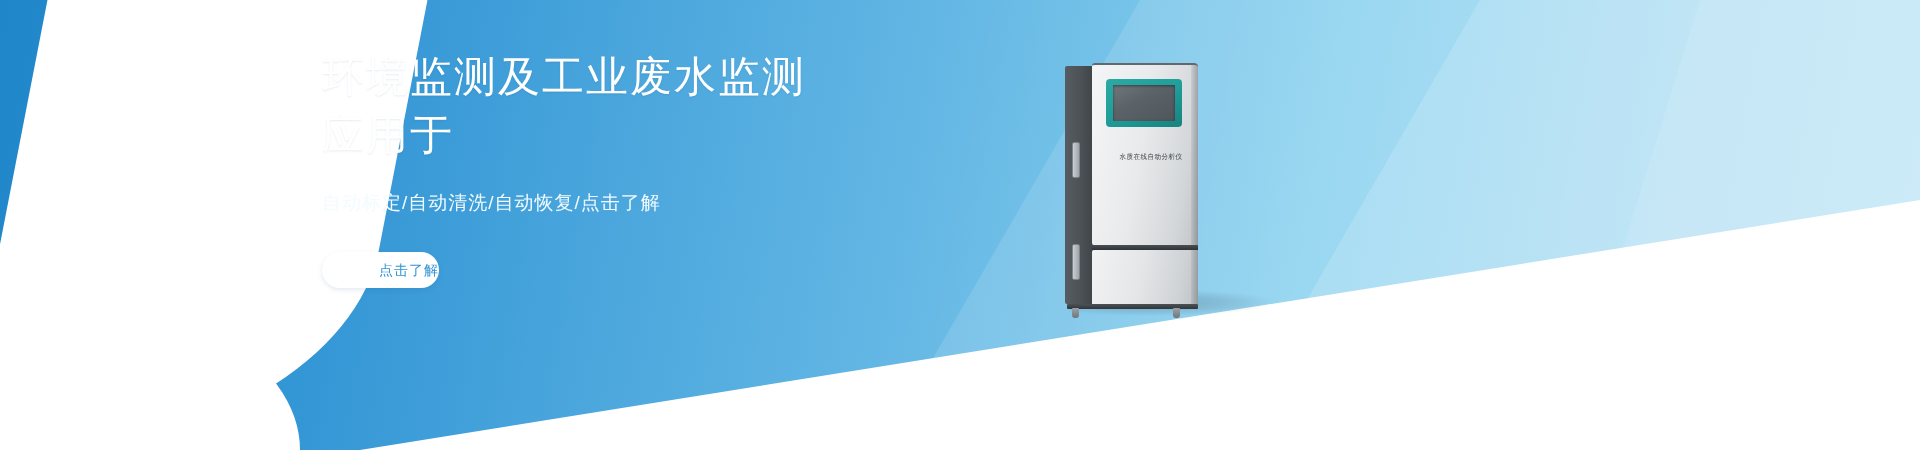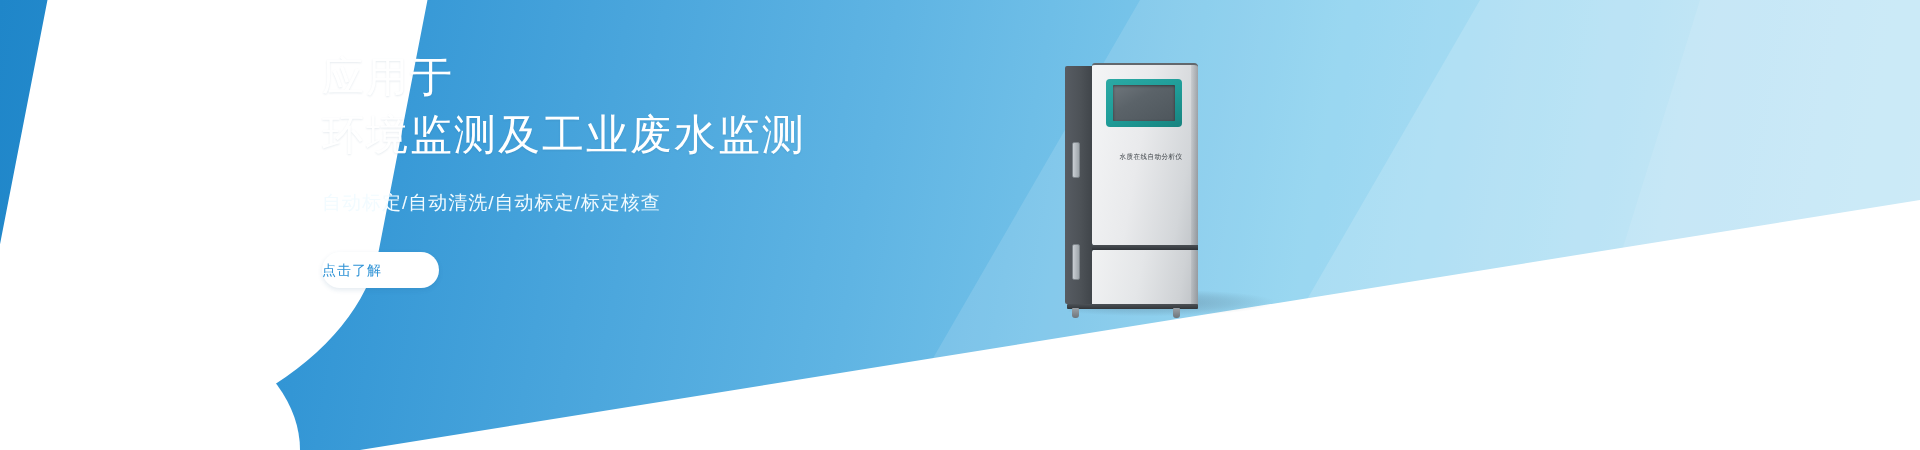--- a/index.html
+++ b/index.html
@@ -58,21 +58,21 @@
     color:#ffffff; font-size:42px; line-height:1.38; font-weight:400;
     letter-spacing:2px; text-shadow:0 1px 2px rgba(20,70,110,0.10);
     white-space:nowrap;
   }
   .subtitle {
     margin-top:26px; color:#f2fbff; font-size:19px; letter-spacing:1px;
     font-weight:400; white-space:nowrap;
   }
   .cta {
     margin-top:36px; display:inline-block; width:117px; height:36px;
-    line-height:36px; text-align:left; background:#ffffff;
+    line-height:36px; text-align:right; background:#ffffff;
     color:#2f93d6; font-size:14px; letter-spacing:1px;
     border:none; border-radius:18px; cursor:pointer;
     box-shadow:0 2px 5px rgba(25,85,130,0.12); font-family:inherit;
   }
 
   
   #product { position:absolute; left:1055px; top:58px; width:260px; height:270px; z-index:5; }
 
   .shadow {
     position:absolute; left:18px; top:232px; width:200px; height:26px;
@@ -156,23 +156,23 @@
   <div class="deco sheet-b"></div>
   <div class="deco sheet-c"></div>
 
   <div class="deco wedge-br"></div>
   <div class="deco slab-br"></div>
 
   <div class="deco wedge-bl"></div>
   <div class="deco wedge-bl2"></div>
 
   <div class="content">
+    <div class="title">环境监测及工业废水监测</div>
     <div class="title">应用于</div>
-    <div class="title">环境监测及工业废水监测</div>
-    <div class="subtitle">自动标定/自动清洗/自动标定/标定核查</div>
+    <div class="subtitle">自动标定/自动清洗/自动恢复/点击了解</div>
     <button class="cta">点击了解</button>
   </div>
 
   <div id="product">
     <div class="shadow"></div>
 
     <div class="side"></div>
     <div class="side-handle"></div>
     <div class="side-handle low"></div>
 

